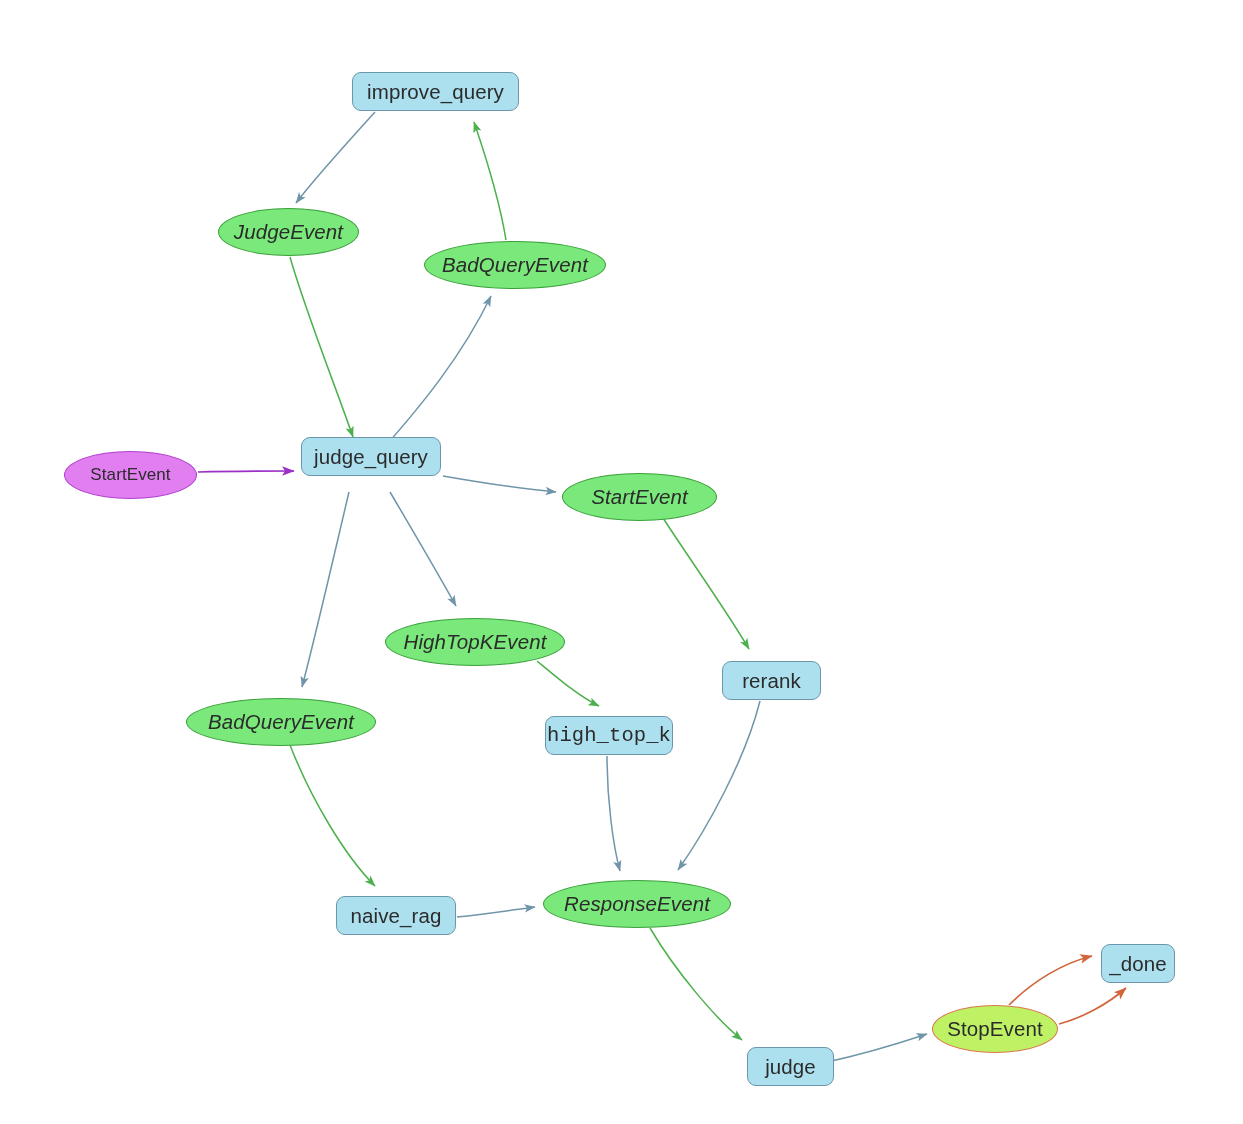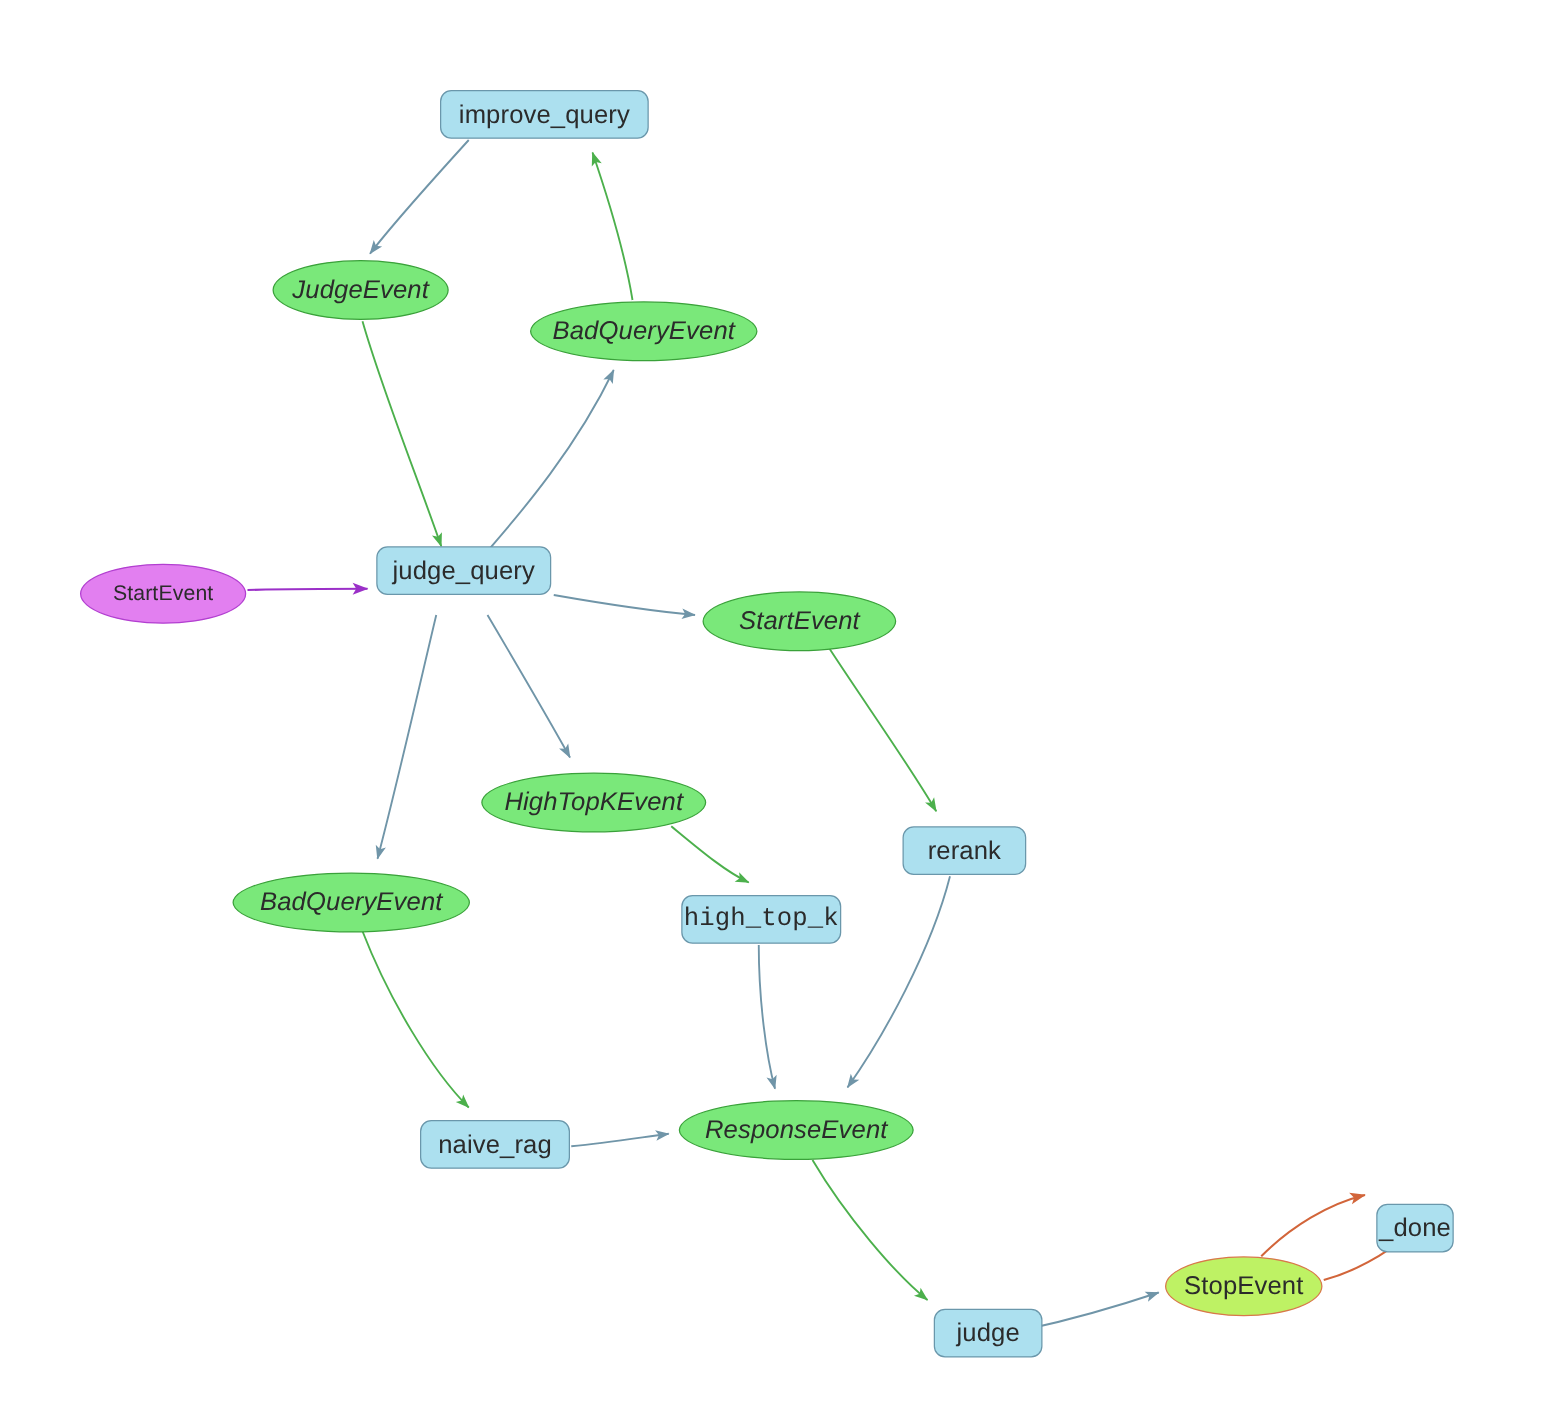--- a/index.html
+++ b/index.html
@@ -135,21 +135,21 @@
       </div>
       <div class="node node-box" style="left: 545px; top: 716px; width: 128px; height: 39px; font-family: Liberation Mono, monospace;">
         <span class="node-label">high_top_k</span>
       </div>
       <div class="node node-box" style="left: 336px; top: 896px; width: 120px; height: 39px; justify-content: center;">
         <span class="node-label">naive_rag</span>
       </div>
       <div class="node node-ellipse" style="left: 543px; top: 880px; width: 188px; height: 48px;">
         <span class="node-label">ResponseEvent</span>
       </div>
-      <div class="node node-box" style="left: 1101px; top: 944px; width: 62px; height: 39px; margin-top: 19px;">
+      <div class="node node-box" style="left: 1101px; top: 944px; width: 74px; height: 39px;">
         <span class="node-label">_done</span>
       </div>
       <div class="node node-stop" style="left: 932px; top: 1005px; width: 126px; height: 48px;">
         <span class="node-label">StopEvent</span>
       </div>
       <div class="node node-box" style="left: 747px; top: 1047px; width: 87px; height: 39px;">
         <span class="node-label">judge</span>
       </div>
     </div>
 

